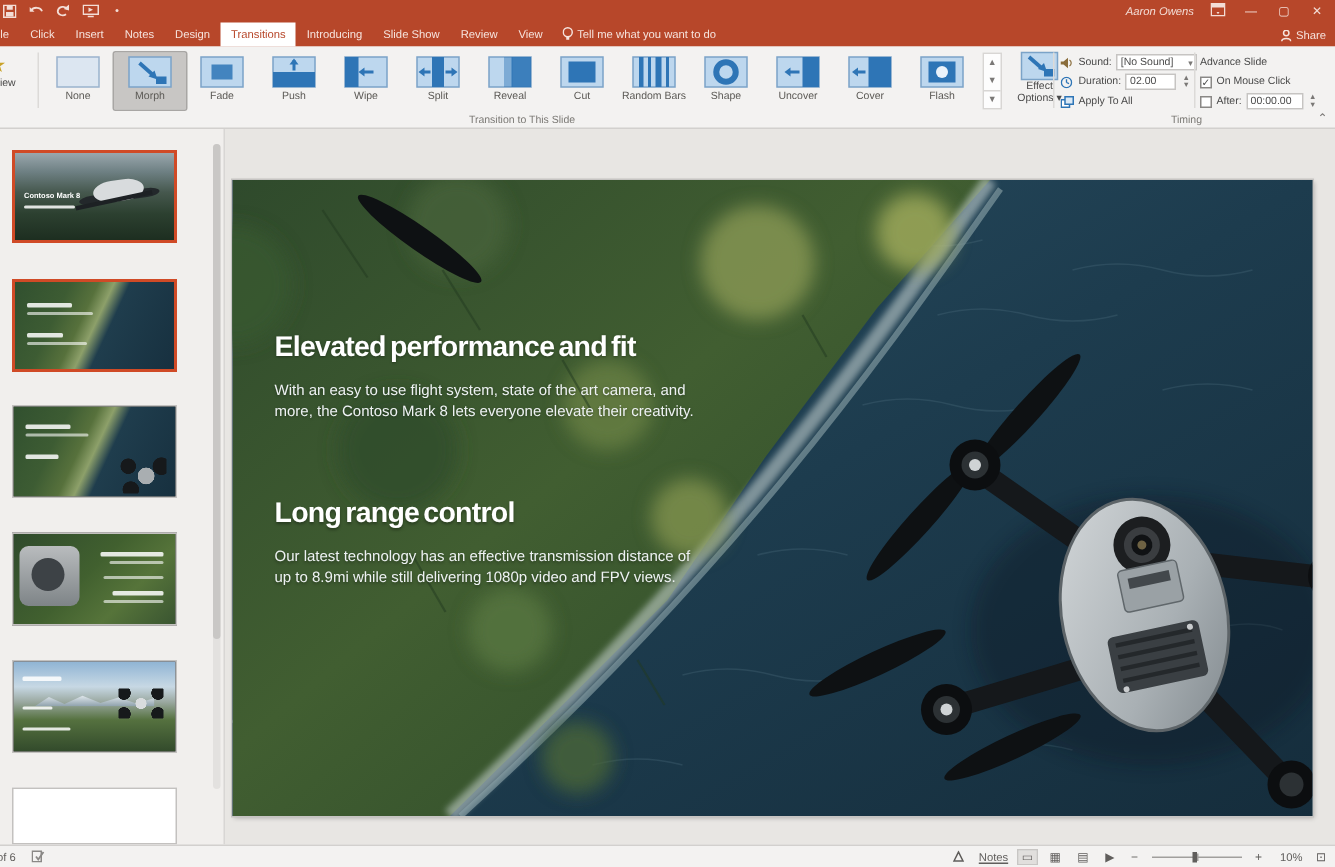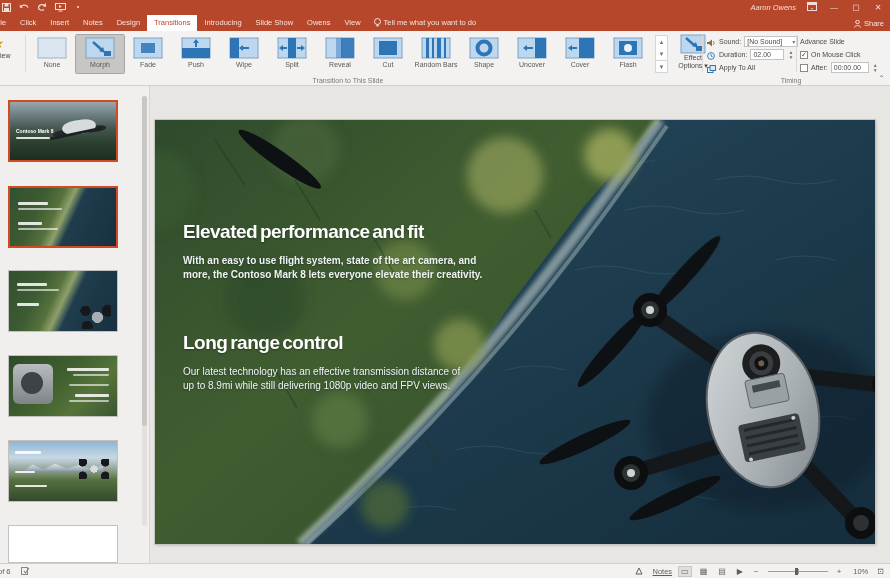--- a/index.html
+++ b/index.html
@@ -168,21 +168,21 @@
 
   <div class="tabrow">
     <span class="tab first">File</span>
     <span class="tab">Click</span>
     <span class="tab">Insert</span>
     <span class="tab">Notes</span>
     <span class="tab">Design</span>
     <span class="tab selected">Transitions</span>
     <span class="tab">Introducing</span>
     <span class="tab">Slide Show</span>
-    <span class="tab">Owens</span>
+    <span class="tab">Review</span>
     <span class="tab">View</span>
     <span class="tellme">
       <svg width="7" height="9">
           <circle cx="3.5" cy="3.5" r="3" fill="none" stroke="#f6e3dd"></circle>
           <rect x="2.5" y="6.5" width="2" height="2" fill="#f6e3dd"></rect>
         </svg>
       <span>Tell me what you want to do</span>
     </span>
     <span class="share">
       <svg width="7" height="8">
@@ -572,21 +572,21 @@
               <g stroke="#24282b" stroke-width="3">
                   <path d="M585,306 h52 M585,314 h52 M585,322 h52 M585,330 h52"></path>
                 </g>
               <circle cx="586" cy="336" r="2" fill="#c9ccce"></circle>
                 <circle cx="636" cy="304" r="2" fill="#c9ccce"></circle>
             </g>
           </g>
         </svg>
 
         <div class="stitle" style="top:101px;">Elevated performance and fit</div>
-        <div class="sbody" style="top:134px;font-weight:bold;">With an easy to use flight system, state of the art camera, and
+        <div class="sbody" style="top:134px;">With an easy to use flight system, state of the art camera, and
 more, the Contoso Mark 8 lets everyone elevate their creativity.</div>
         <div class="stitle" style="top:212px;">Long range control</div>
         <div class="sbody" style="top:245px;">Our latest technology has an effective transmission distance of
 up to 8.9mi while still delivering 1080p video and FPV views.</div>
       </div>
     </div>
   </div>
 
   <div class="statusbar">
     <div class="sb-left">

